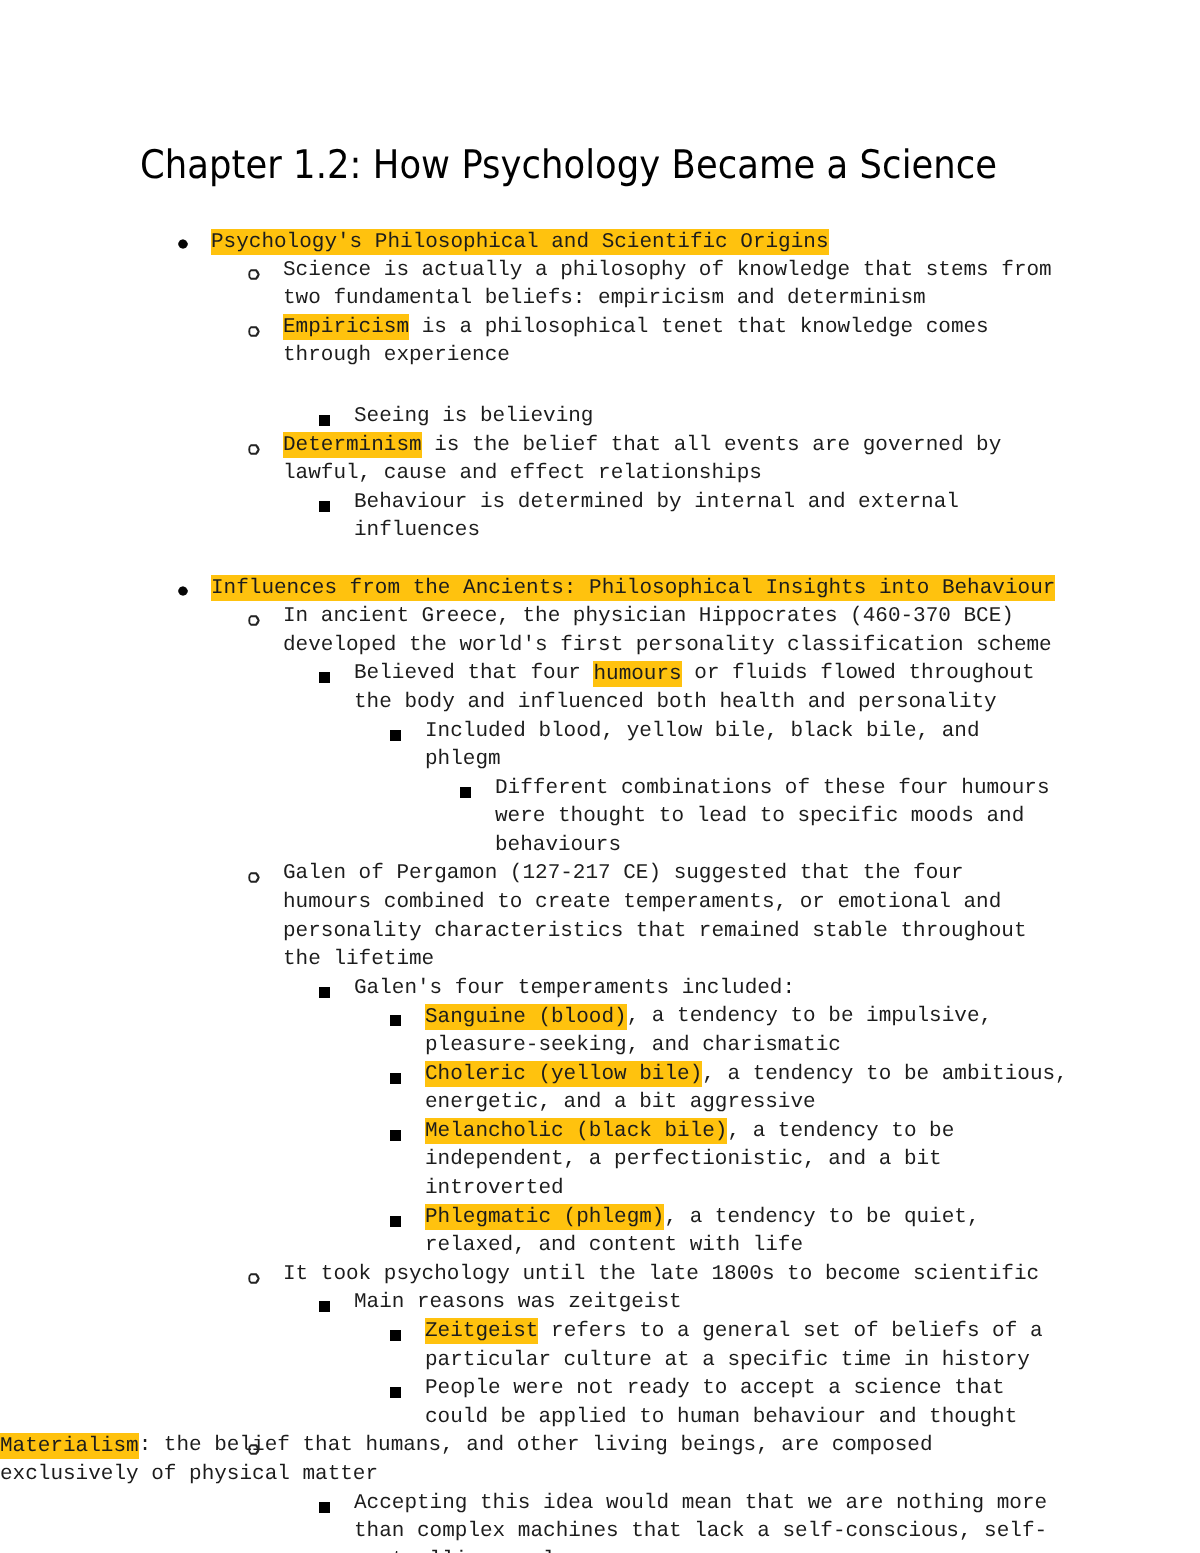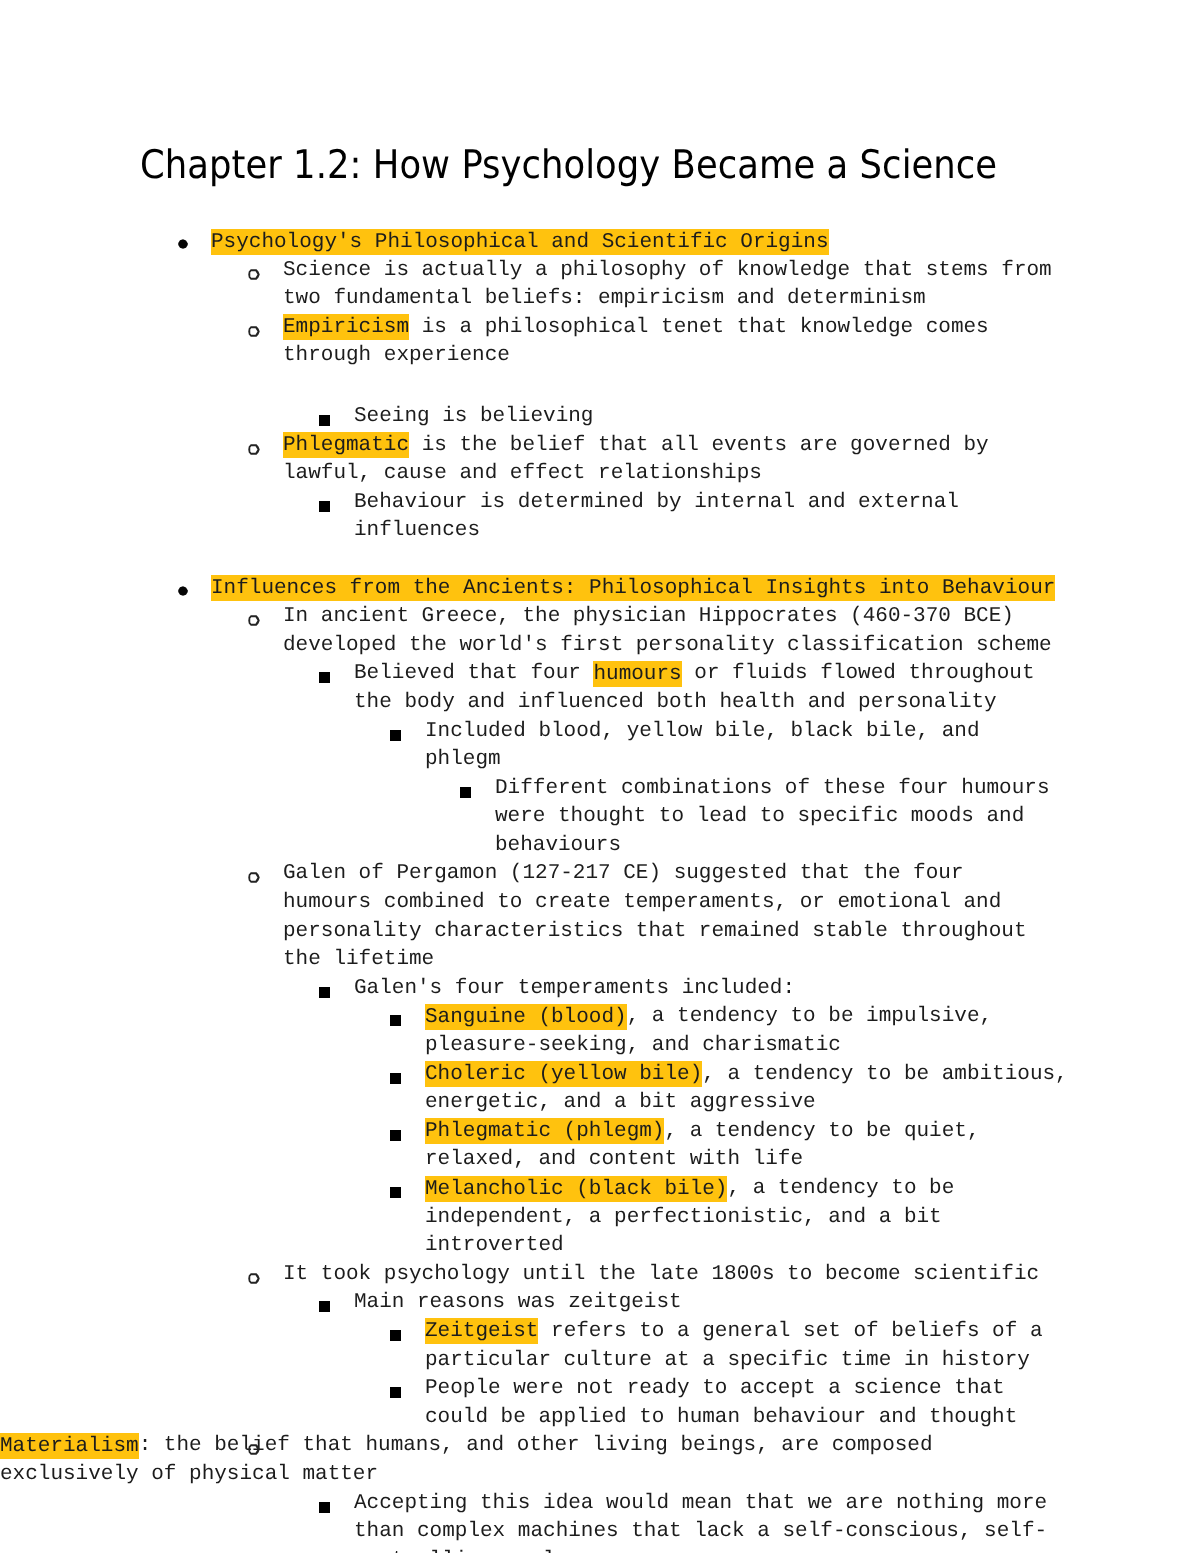--- a/index.html
+++ b/index.html
@@ -56,21 +56,21 @@
       <div class="li" style="padding-left: 354px; padding-right: 136px; margin-top: 32px;">
         <span class="bullet b-square" style="left: 319px;"></span>
         <span class="txt"><span>Seeing is believing</span></span>
       </div>
       <div class="li" style="padding-left: 283px; padding-right: 136px;">
         <span class="bullet b-circle" style="left: 248px;">
           <svg width="12" height="11" viewBox="0 0 24 22" aria-hidden="true">
             <path d="M5.5 0.5 L17 0.5 L21 5 L23.5 11 L21 17 L17 21.5 L5.5 21.5 L1.5 17 L0.5 11 L1.5 5 Z M6.5 4.5 L4.5 7 L4.5 15 L6.5 17.5 L15 17.5 L19 11 L15 4.5 Z" fill="#242424" fill-rule="evenodd"></path>
           </svg>
         </span>
-        <span class="txt"><span class="hl">Phlegmatic</span><span> is the belief that all events are governed by lawful, cause and effect relationships</span></span>
+        <span class="txt"><span class="hl">Determinism</span><span> is the belief that all events are governed by lawful, cause and effect relationships</span></span>
       </div>
       <div class="li" style="padding-left: 354px; padding-right: 136px;">
         <span class="bullet b-square" style="left: 319px;"></span>
         <span class="txt"><span>Behaviour is determined by internal and external influences</span></span>
       </div>
       <div class="spacer"></div>
       <div class="li" style="padding-left: 211px; padding-right: 136px;">
         <span class="bullet b-disc" style="left: 178px;">
           <svg width="10" height="10" viewBox="0 0 20 20" aria-hidden="true">
             <path d="M10 0.5 L16 3 L19.5 8.5 L19.5 12 L16 17.5 L10 19.5 L4 17.5 L0.5 12 L0.5 8 L4 2.5 Z" fill="#050505"></path>
@@ -113,25 +113,25 @@
       <div class="li" style="padding-left: 425px; padding-right: 136px;">
         <span class="bullet b-square" style="left: 390px;"></span>
         <span class="txt"><span class="hl">Sanguine (blood)</span><span>, a tendency to be impulsive, pleasure-seeking, and charismatic</span></span>
       </div>
       <div class="li" style="padding-left: 425px; padding-right: 76px;">
         <span class="bullet b-square" style="left: 390px;"></span>
         <span class="txt"><span class="hl">Choleric (yellow bile)</span><span>, a tendency to be ambitious, energetic, and a bit aggressive</span></span>
       </div>
       <div class="li" style="padding-left: 425px; padding-right: 136px;">
         <span class="bullet b-square" style="left: 390px;"></span>
-        <span class="txt"><span class="hl">Phlegmatic (phlegm)</span><span>, a tendency to be quiet, relaxed, and content with life</span></span>
+        <span class="txt"><span class="hl">Melancholic (black bile)</span><span>, a tendency to be independent, a perfectionistic, and a bit introverted</span></span>
       </div>
       <div class="li" style="padding-left: 425px; padding-right: 136px;">
         <span class="bullet b-square" style="left: 390px;"></span>
-        <span class="txt"><span class="hl">Melancholic (black bile)</span><span>, a tendency to be independent, a perfectionistic, and a bit introverted</span></span>
+        <span class="txt"><span class="hl">Phlegmatic (phlegm)</span><span>, a tendency to be quiet, relaxed, and content with life</span></span>
       </div>
       <div class="li" style="padding-left: 283px; padding-right: 70px;">
         <span class="bullet b-circle" style="left: 248px;">
           <svg width="12" height="11" viewBox="0 0 24 22" aria-hidden="true">
             <path d="M5.5 0.5 L17 0.5 L21 5 L23.5 11 L21 17 L17 21.5 L5.5 21.5 L1.5 17 L0.5 11 L1.5 5 Z M6.5 4.5 L4.5 7 L4.5 15 L6.5 17.5 L15 17.5 L19 11 L15 4.5 Z" fill="#242424" fill-rule="evenodd"></path>
           </svg>
         </span>
         <span class="txt"><span>It took psychology until the late 1800s to become scientific</span></span>
       </div>
       <div class="li" style="padding-left: 354px; padding-right: 136px;">

